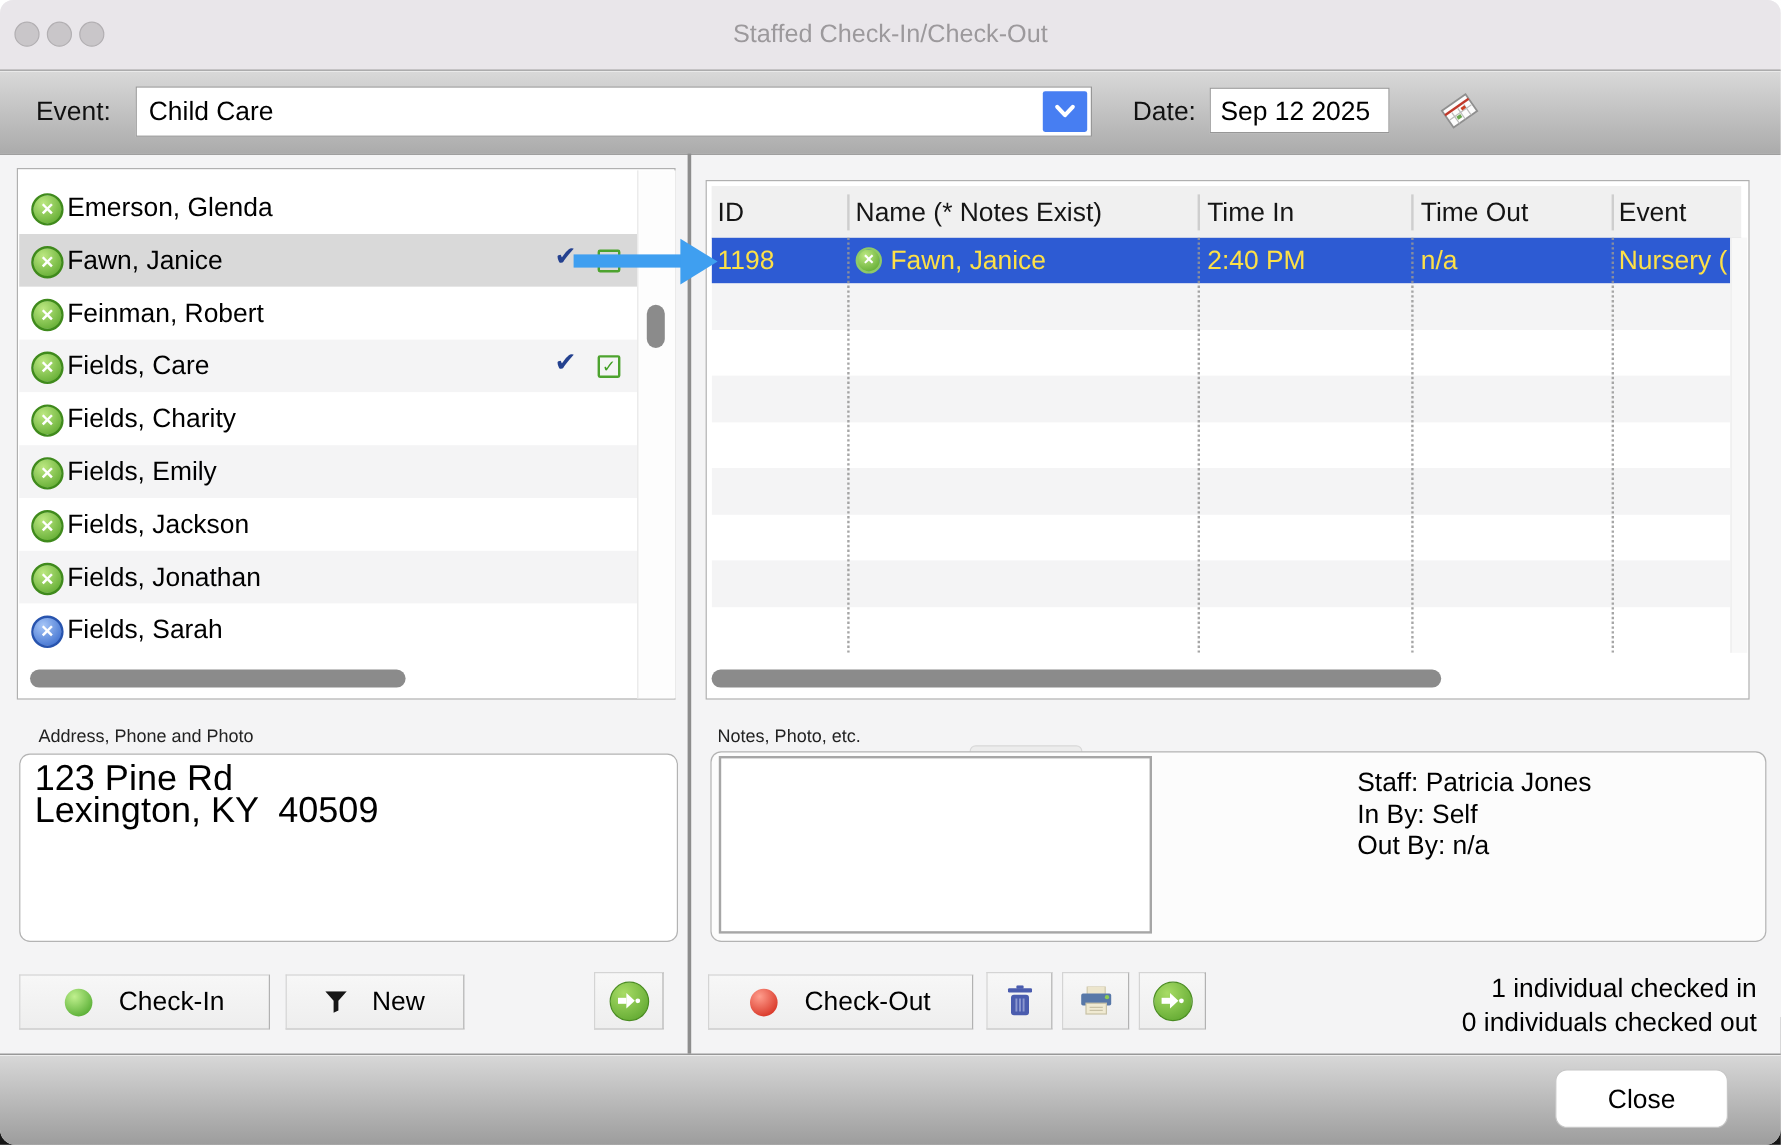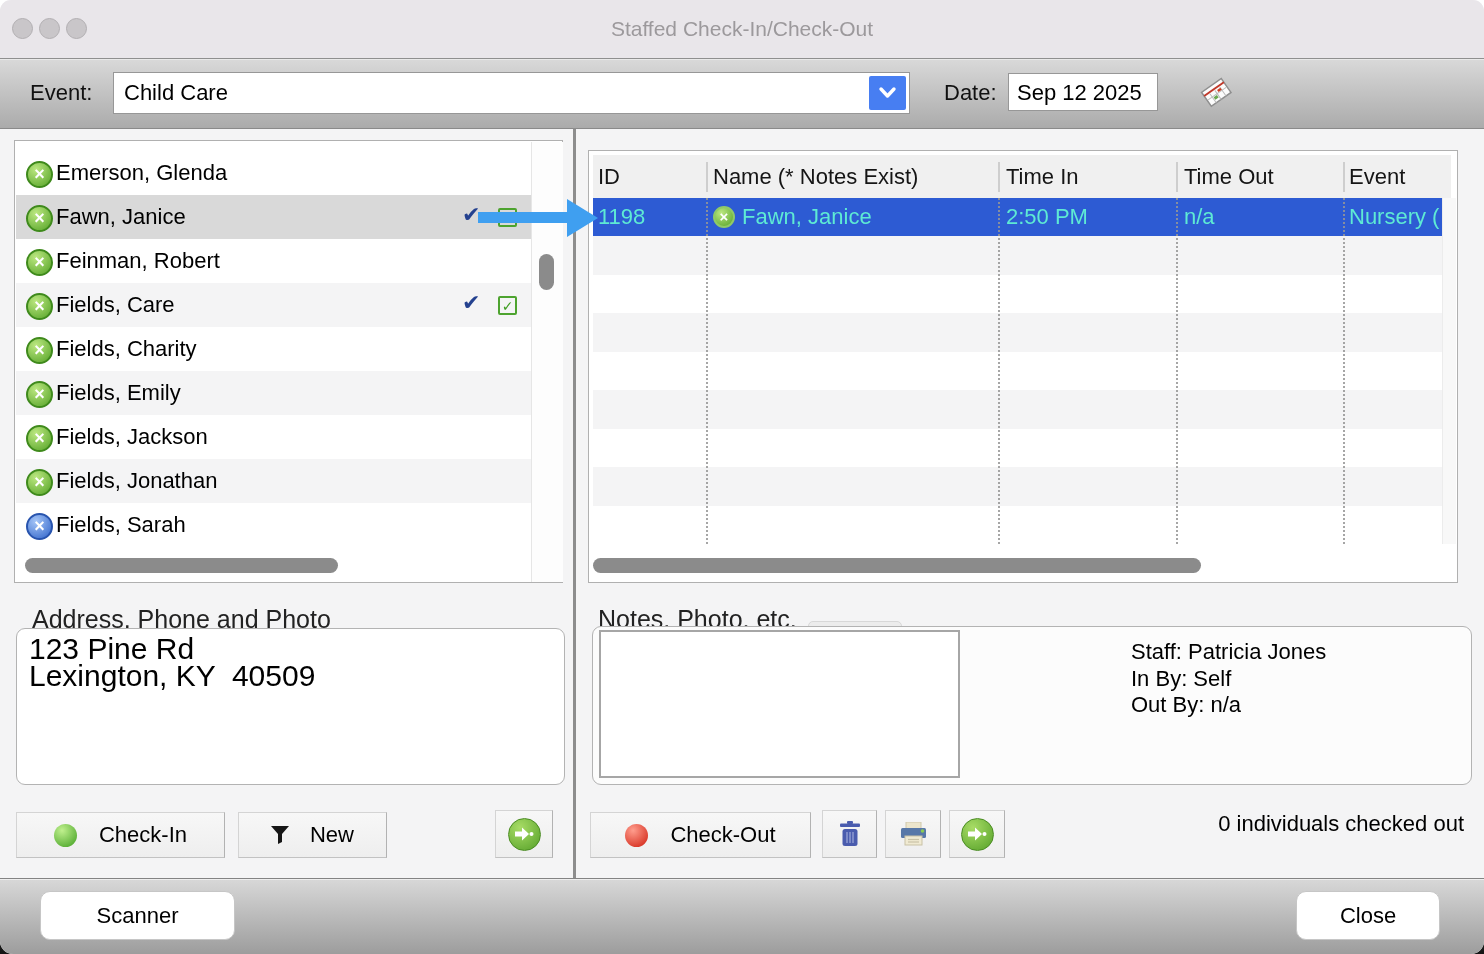--- a/index.html
+++ b/index.html
@@ -52,29 +52,29 @@
   .thumb{background:#8b8b8b;border-radius:8px;}
   
   #table-box{left:588px;top:150px;width:870px;height:433px;background:#fff;border:1px solid #b0b0b0;box-sizing:border-box;}
   #thead{left:4px;top:4px;width:858px;height:43px;background:#f0f0f0;border-bottom:1px solid #cfcfcf;}
   .hcell{position:absolute;top:0;height:43px;line-height:43px;font-size:22px;color:#151515;}
   .hsep{position:absolute;top:7px;height:30px;width:0;border-left:2px solid #cecece;}
   #tbody{left:4px;top:47px;width:849px;height:346px;background:#fff;overflow:hidden;}
   .trow{width:849px;height:38.45px;}
   .trow:nth-child(even){background:#f4f4f5;}
   .trow.selrow{background:#2d5bd3;position:relative;}
-  .tcell{position:absolute;top:0;height:38.45px;line-height:38.45px;font-size:22px;color:#5eead4;}
+  .tcell{position:absolute;top:0;height:38.45px;line-height:38.45px;font-size:22px;color:#fde047;}
   .vsep{position:absolute;top:0;height:346px;width:0;border-left:2px dotted #979797;opacity:.85;z-index:5;}
   #tbl-vtrack{left:853px;top:47px;width:13px;height:346px;background:#f8f8f8;border-left:1px solid #ececec;}
   .rowicon{position:absolute;top:8px;width:22px;height:22px;border-radius:50%;
     background:radial-gradient(circle at 35% 28%,#bce881,#54a226);border:2px solid #8fca67;
     display:flex;align-items:center;justify-content:center;box-sizing:border-box;}
   .rowicon b{color:#fff;font-size:15px;font-weight:900;line-height:1;margin-top:-1px;}
   
-  .section-label{font-size:25px;color:#222;text-align:center;}
+  .section-label{font-size:15px;color:#222;text-align:center;}
   #address-box{left:16px;top:628px;width:547px;height:155px;background:#fff;border:1px solid #b3b3b3;border-radius:9px;}
   #address-text{left:12px;top:6px;font-size:30px;line-height:27px;color:#000;white-space:pre-wrap;}
   #notes-tab{left:808px;top:621px;width:92px;height:10px;background:#ececec;border:1px solid #d8d8d8;border-radius:5px;}
   #notes-group{left:592px;top:626px;width:878px;height:157px;background:#fcfcfc;border:1px solid #b3b3b3;border-radius:9px;}
   #notes-area{left:6px;top:3px;width:357px;height:144px;background:#fff;border:2px solid #a6a6a6;}
   #staff-info{left:538px;top:12px;font-size:22px;line-height:26.5px;color:#000;}
   
   .bevel{background:linear-gradient(#f7f7f7,#eeeeee);border:1px solid #d4d4d4;border-right-color:#b2b2b2;border-bottom-color:#c2c2c2;
     display:flex;align-items:center;justify-content:center;box-sizing:border-box;}
   .sphere{width:23px;height:23px;border-radius:50%;}
@@ -214,21 +214,21 @@
       <span class="hsep" style="left:583px"></span>
       <span class="hsep" style="left:750px"></span>
     </div>
     <div id="tbody" class="abs">
       <div class="trow selrow">
         <span class="tcell" style="left:5px">1198</span>
         <span class="rowicon" style="left:120px">
             <b>×</b>
           </span>
         <span class="tcell" style="left:149px">Fawn, Janice</span>
-        <span class="tcell" style="left:413px">2:50 PM</span>
+        <span class="tcell" style="left:413px">2:40 PM</span>
         <span class="tcell" style="left:591px">n/a</span>
         <span class="tcell" style="left:756px">Nursery (</span>
       </div>
       <div class="trow"></div>
       <div class="trow"></div>
       <div class="trow"></div>
       <div class="trow"></div>
       <div class="trow"></div>
       <div class="trow"></div>
       <div class="trow"></div>
@@ -310,21 +310,21 @@
     <span class="circle-arrow">
       <svg width="20" height="16" viewBox="0 0 20 16">
           <rect x="1" y="5.5" width="7" height="5" fill="#fff"></rect>
           <polygon points="8,1.5 8,14.5 15,8" fill="#fff"></polygon>
           <circle cx="17.5" cy="8" r="2" fill="#fff"></circle>
         </svg>
     </span>
   </div>
 
   <div id="counts" class="abs">
+    <div>1 individual checked in</div>
     <div>0 individuals checked out</div>
   </div>
 
   <div id="footer" class="abs">
-    <div class="push abs" style="left:40px;top:12px;width:193px;height:47px">Scanner</div>
     <div class="push abs" style="left:1296px;top:12px;width:142px;height:47px">Close</div>
   </div>
 
 </div>
 
 </body></html>

